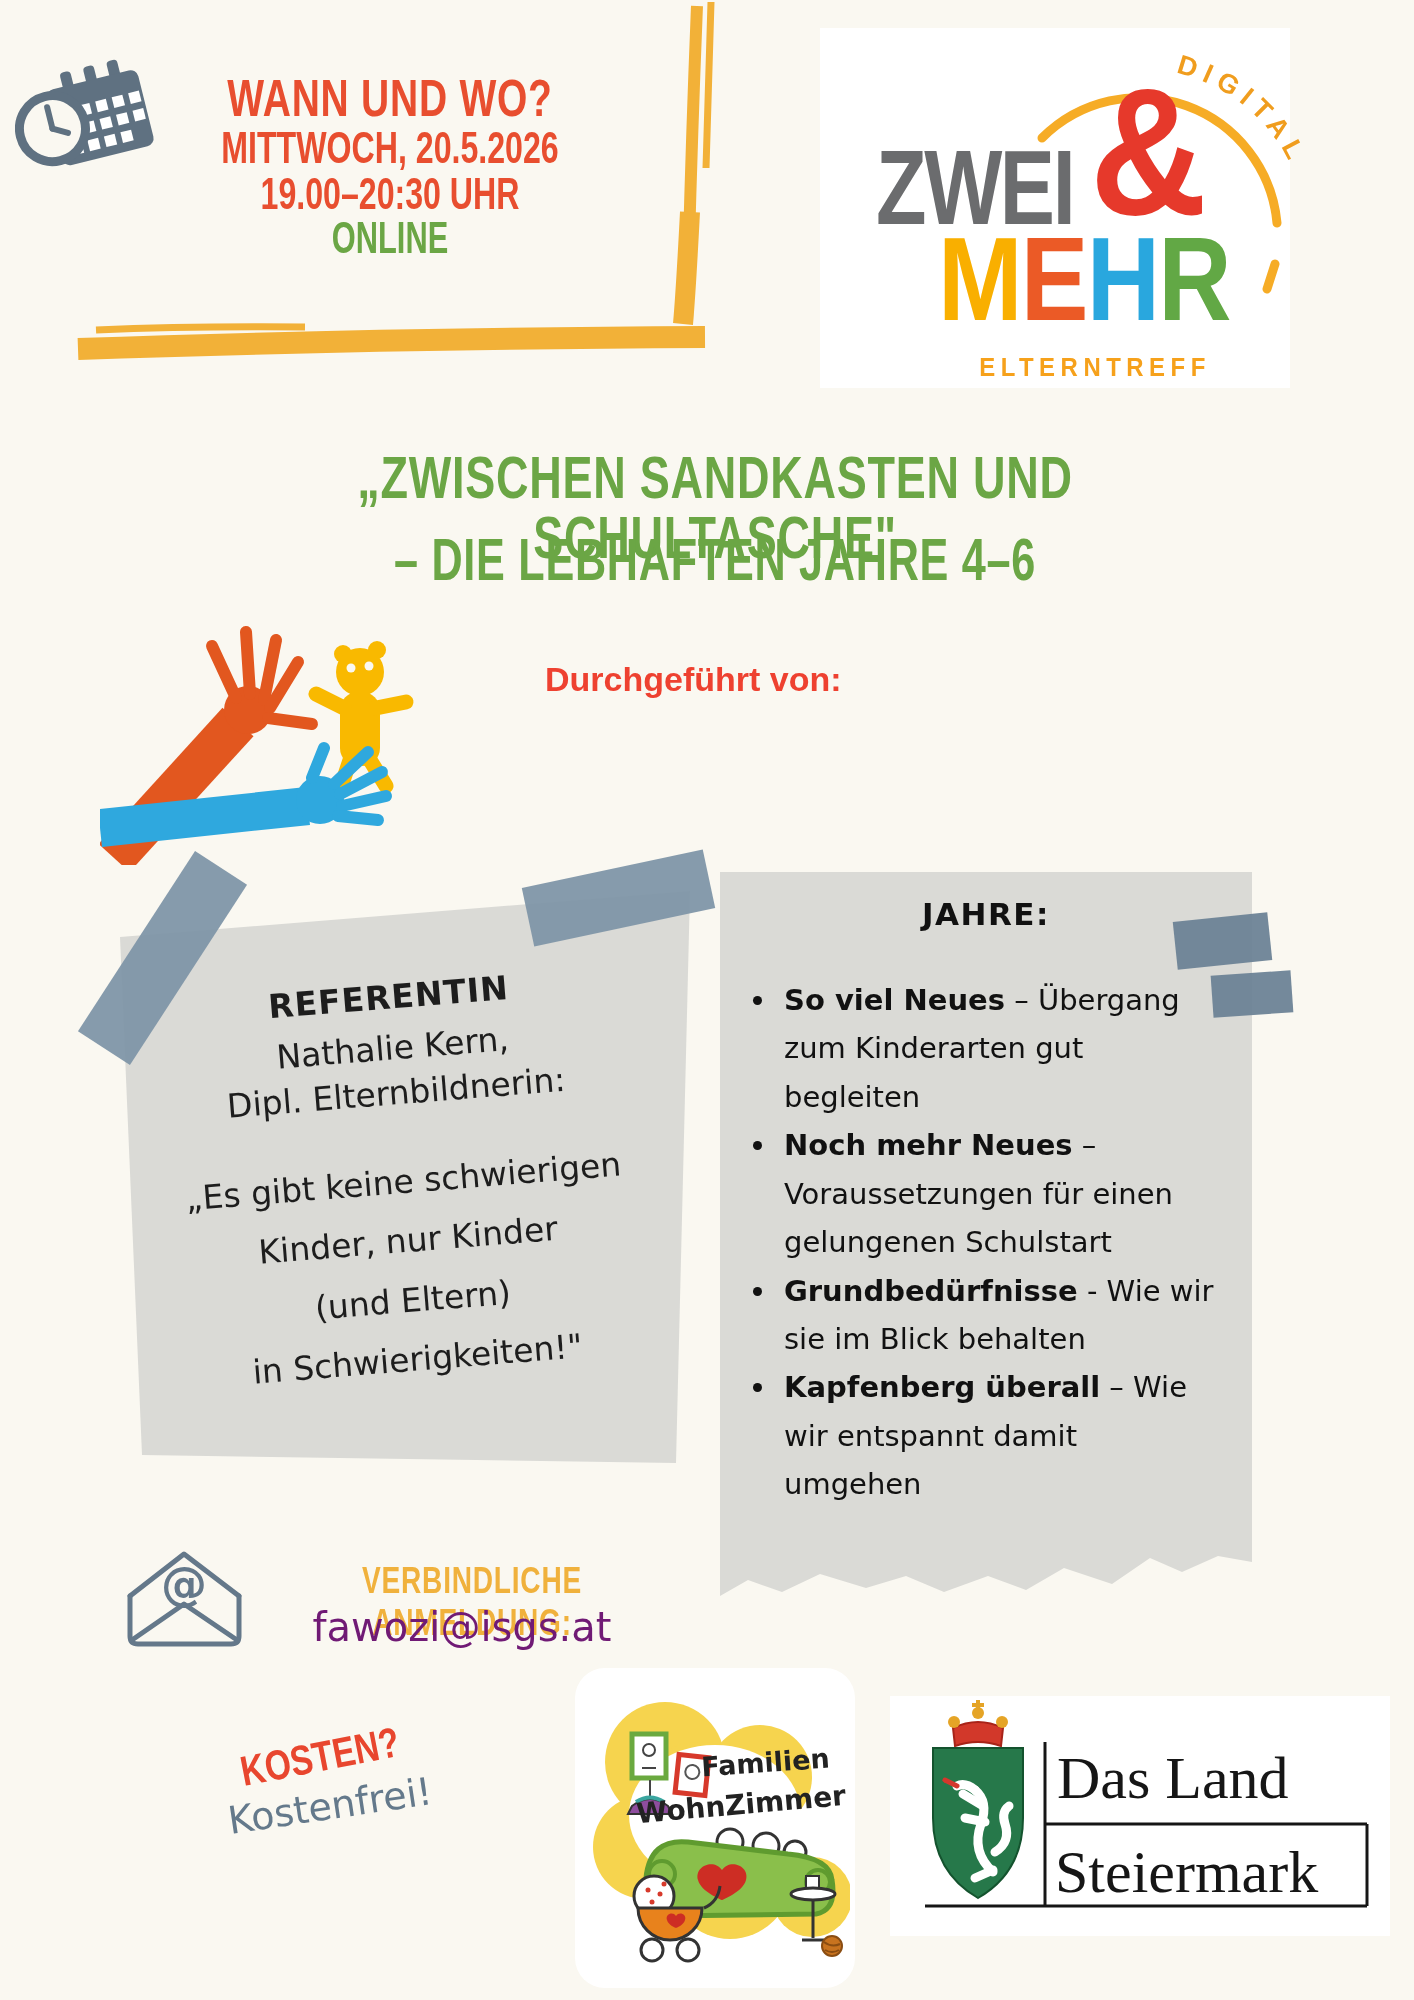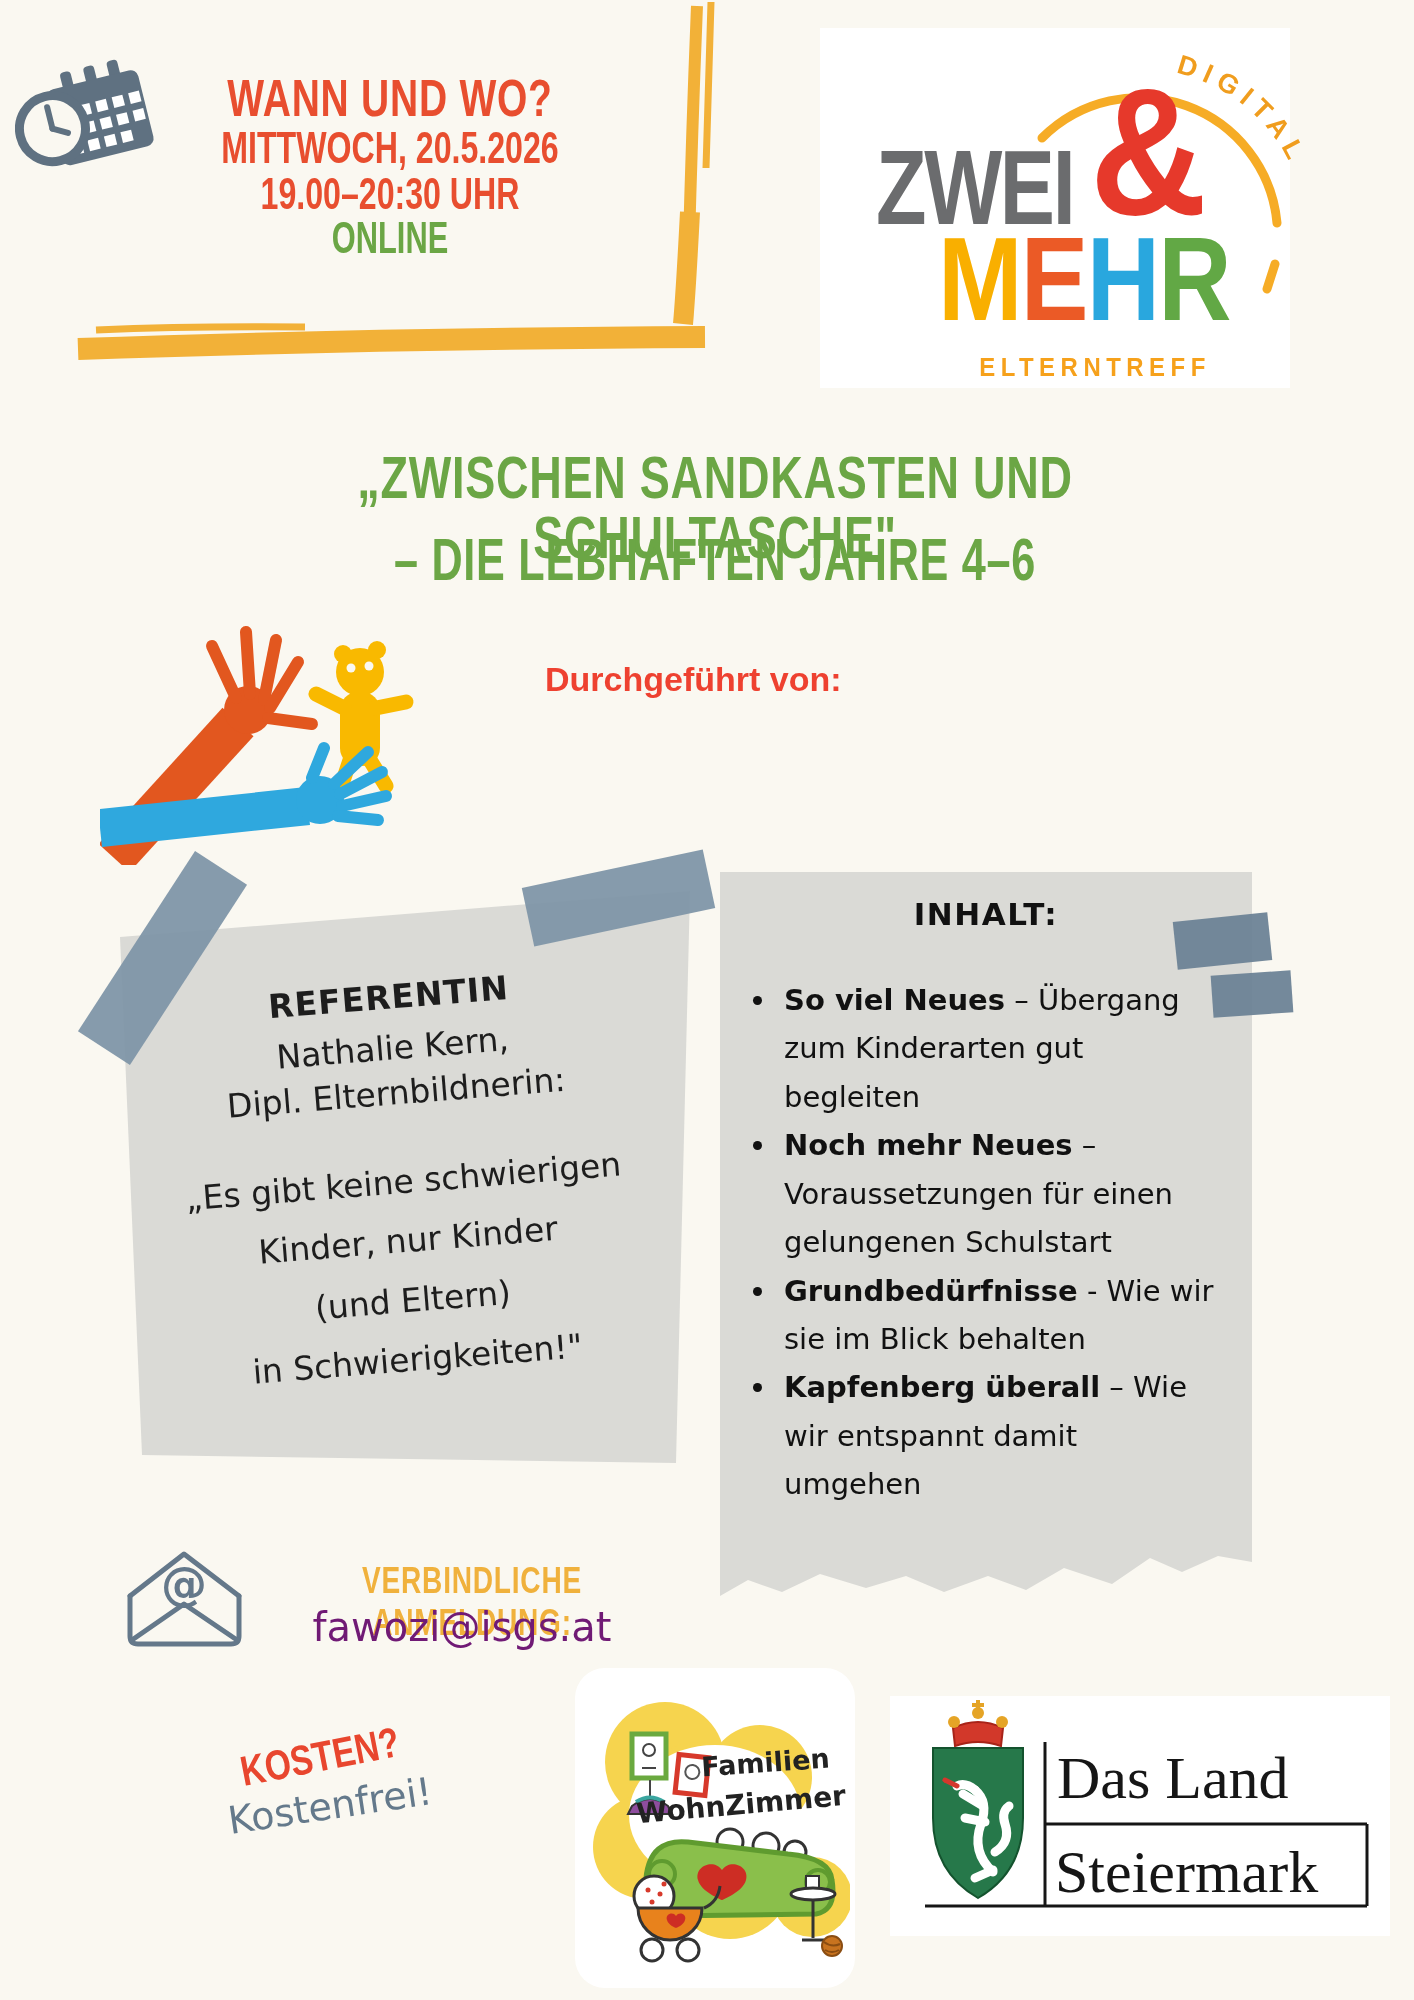--- a/index.html
+++ b/index.html
@@ -192,21 +192,21 @@
       <div class="ref-quote">
         <div>„Es gibt keine schwierigen</div>
         <div>Kinder, nur Kinder</div>
         <div>(und Eltern)</div>
         <div>in Schwierigkeiten!"</div>
       </div>
     </div>
   </div>
 
   <div class="abs note note-right">
-    <div class="inhalt-h">INHALT:</div>
+    <div class="inhalt-h">JAHRE:</div>
     <ul class="inhalt-list">
       <li><b>So viel Neues</b><span> – Übergang zum Kinderarten gut begleiten</span></li>
       <li><b>Noch mehr Neues</b><span> – Voraussetzungen für einen gelungenen Schulstart</span></li>
       <li><b>Grundbedürfnisse</b><span> - Wie wir sie im Blick behalten</span></li>
       <li><b>Kapfenberg überall</b><span> – Wie wir entspannt damit umgehen</span></li>
     </ul>
   </div>
 
   <div class="abs tape tape-a"></div>
   <div class="abs tape tape-b"></div>

